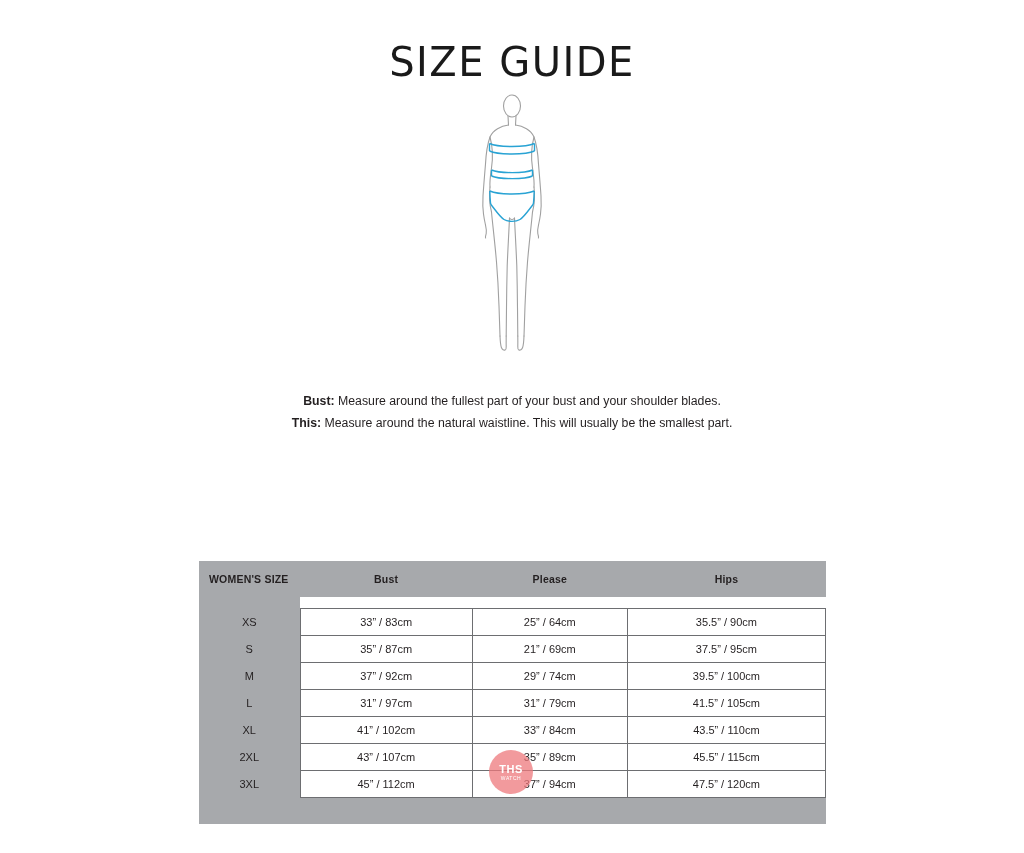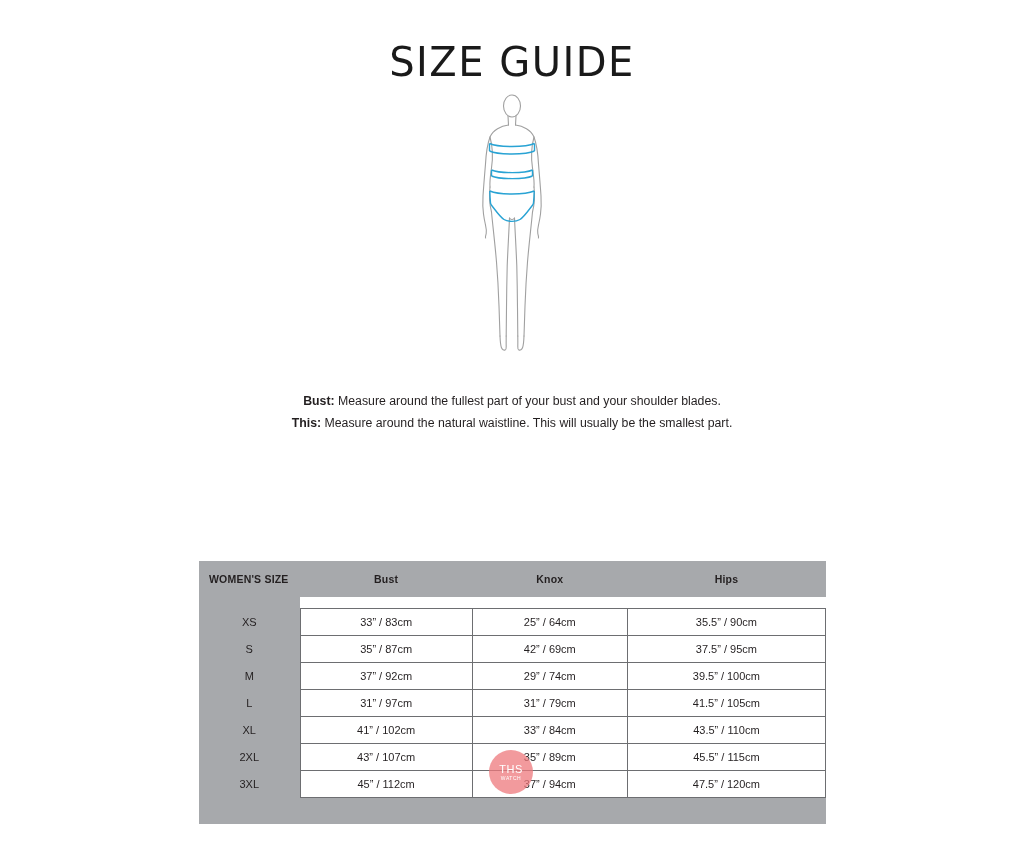--- a/index.html
+++ b/index.html
@@ -144,21 +144,21 @@
     flex-direction: column;
     align-items: center;
     justify-content: center;
     color: #ffffff;
     font-family: "Liberation Sans", sans-serif;
     line-height: 1;
     pointer-events: none;
   }
   .watermark .wm-main {
     font-size: 11px;
-    font-weight: normal;
+    font-weight: bold;
     letter-spacing: 0.5px;
   }
   .watermark .wm-sub {
     font-size: 5px;
     letter-spacing: 0.5px;
     margin-top: 1px;
   }
 </style>
 </head>
 <body>
@@ -225,41 +225,41 @@
       <b>This:</b><span> Measure around the natural waistline. This will usually be the smallest part.</span>
     </p>
   </div>
 
   <div class="table-wrap">
     <table class="size-table">
       <thead>
         <tr>
           <th class="hdr-size">WOMEN'S SIZE</th>
           <th class="hdr-col">Bust</th>
-          <th class="hdr-col">Knox</th>
+          <th class="hdr-col">Please</th>
           <th class="hdr-col">Hips</th>
         </tr>
       </thead>
       <tbody>
         <tr class="spacer-row">
           <td></td>
           <td class="white-gap"></td>
           <td class="white-gap"></td>
           <td class="white-gap"></td>
         </tr>
         <tr>
           <td class="size-cell">XS</td>
           <td>33” / 83cm</td>
           <td>25” / 64cm</td>
           <td>35.5” / 90cm</td>
         </tr>
         <tr>
           <td class="size-cell">S</td>
           <td>35” / 87cm</td>
-          <td>42” / 69cm</td>
+          <td>21” / 69cm</td>
           <td>37.5” / 95cm</td>
         </tr>
         <tr>
           <td class="size-cell">M</td>
           <td>37” / 92cm</td>
           <td>29” / 74cm</td>
           <td>39.5” / 100cm</td>
         </tr>
         <tr>
           <td class="size-cell">L</td>

